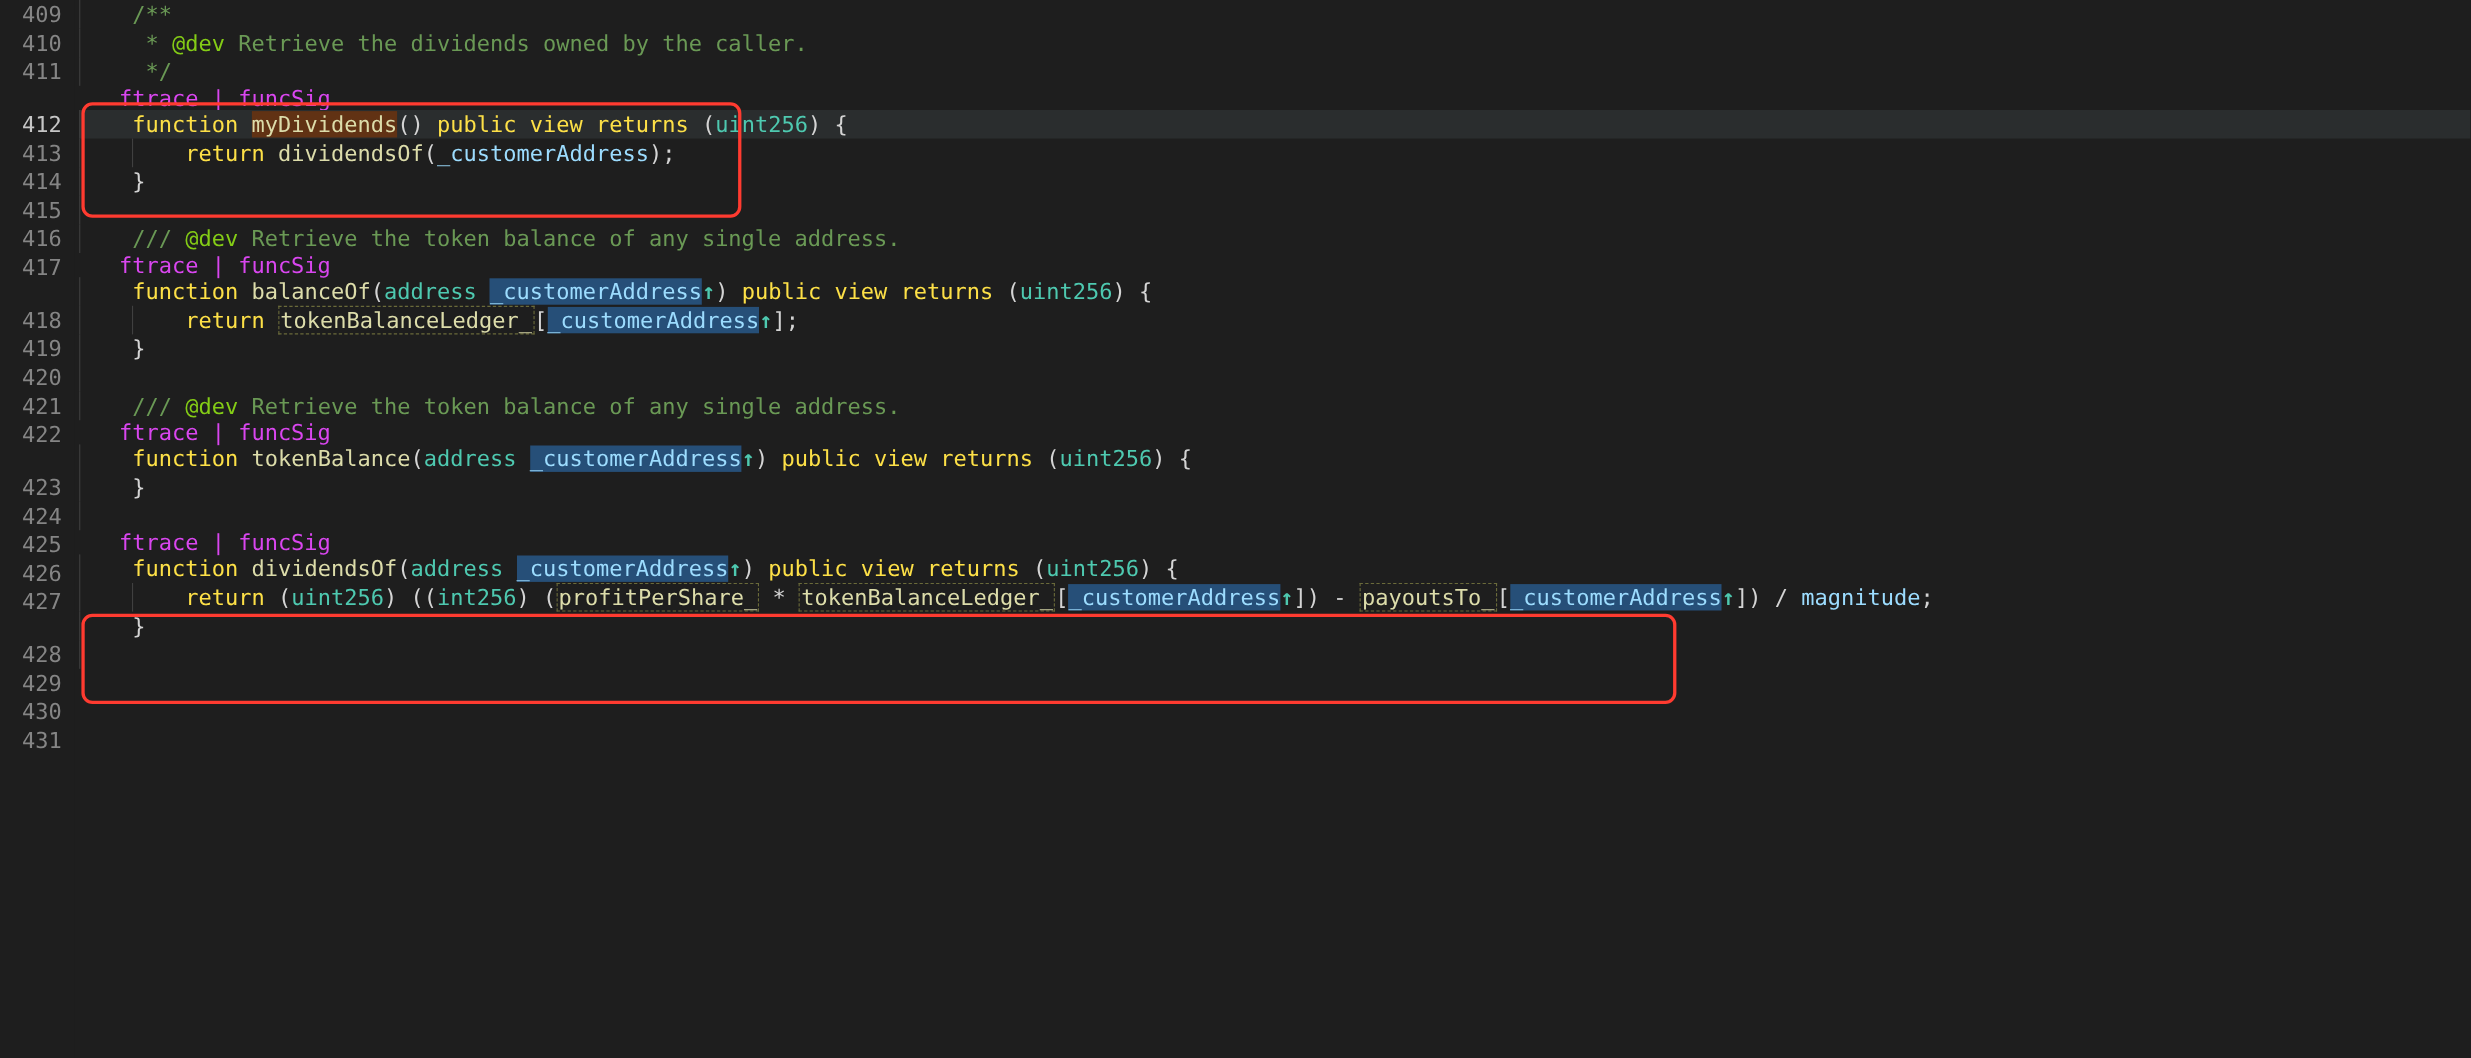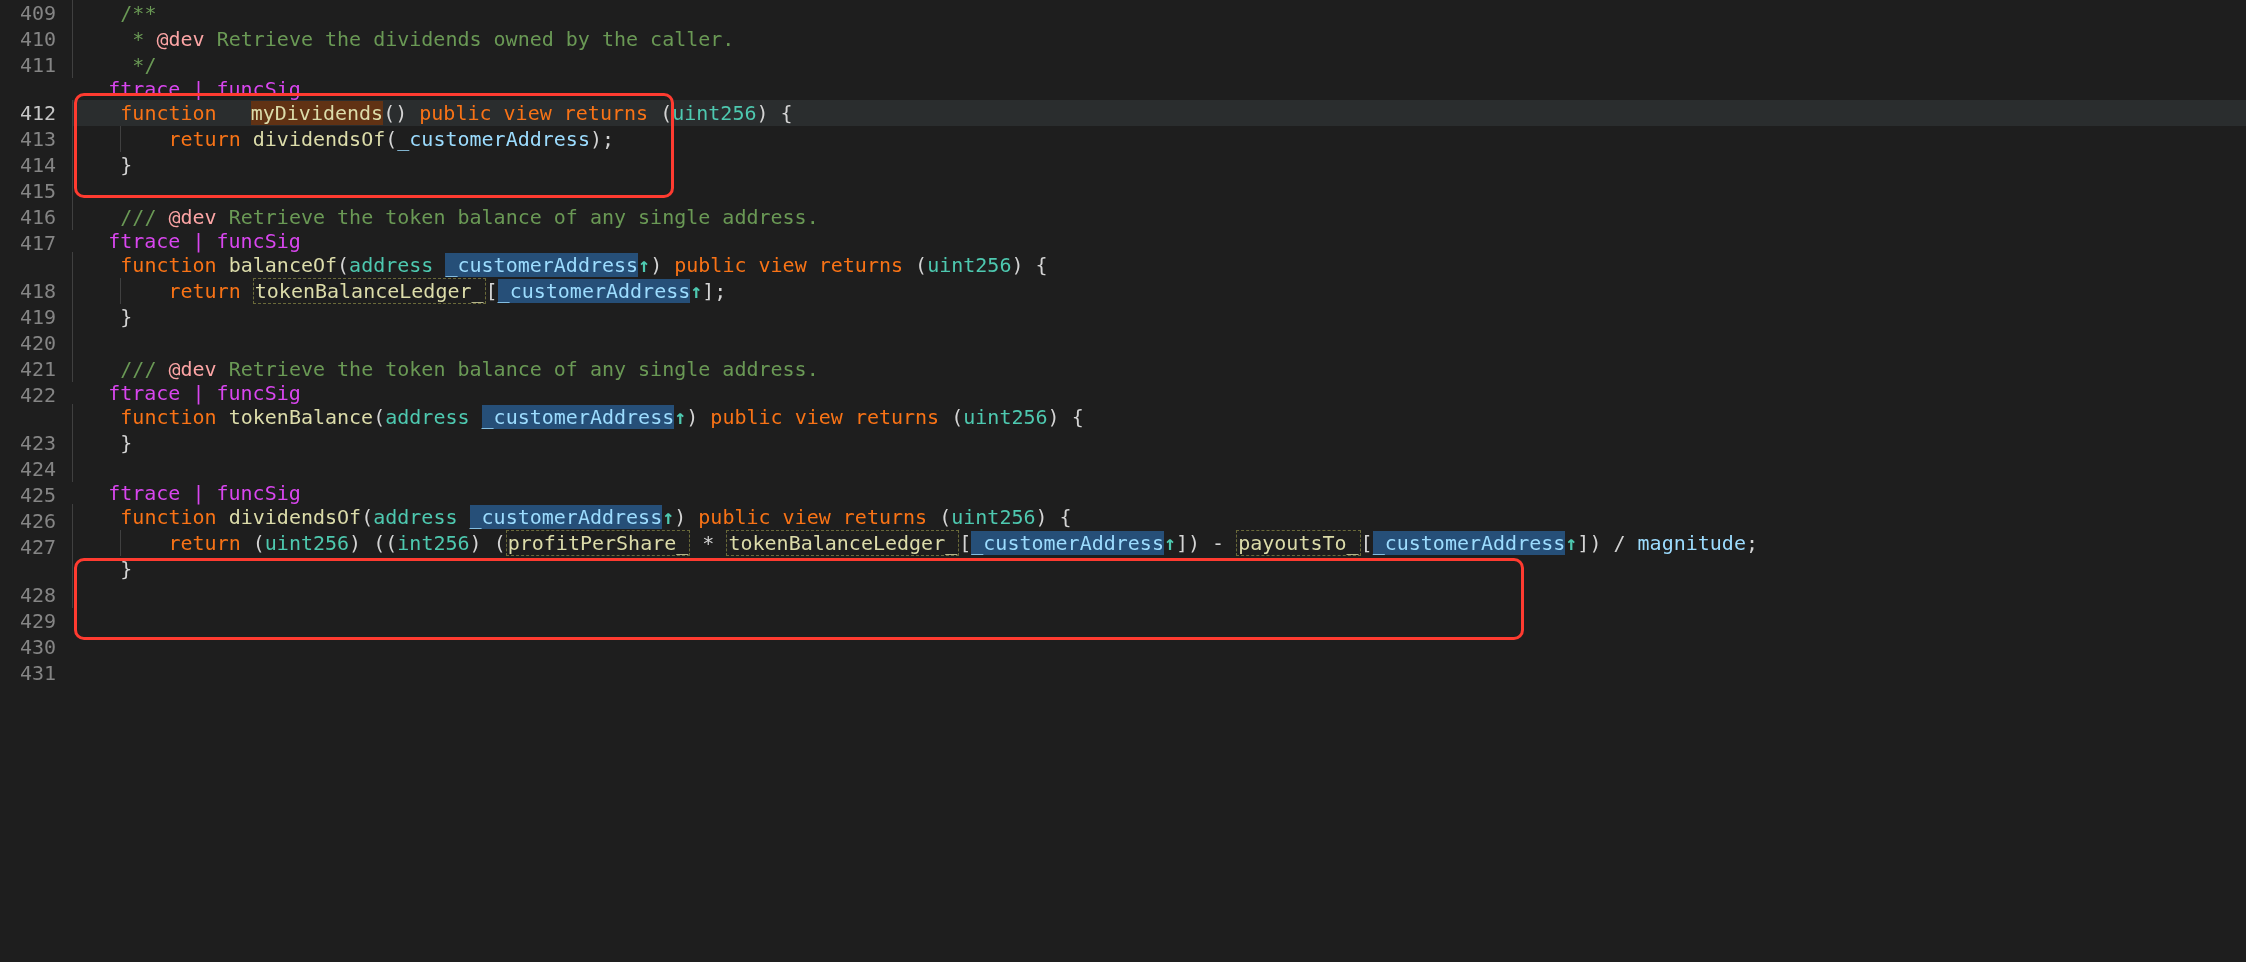--- a/index.html
+++ b/index.html
@@ -56,25 +56,25 @@
     }
     .indent-guide {
       border-left: 1px solid #404040;
       display: inline-block;
       width: 1px;
       height: 26px;
       vertical-align: top;
       margin-right: -1px;
     }
     .c-comment { color: #6a9955; }
-    .c-doctag { color: #fca5a5; text-align: center; }
-    .c-keyword { color: #f97316; }
+    .c-doctag { color: #84cc16; text-align: center; }
+    .c-keyword { color: #fde047; }
     .c-type { color: #4ec9b0; }
     .c-function { color: #dcdcaa; }
-    .c-function-hl { color: #dcdcaa; background: #613214; margin-left: 22px; }
+    .c-function-hl { color: #dcdcaa; background: #613214; }
     .c-variable { color: #9cdcfe; }
     .c-param { color: #9cdcfe; background: #264f78; }
     .c-property { color: #9cdcfe; }
     .c-punct { color: #d4d4d4; }
     .c-paren { color: #d4d4d4; }
     .c-storage-var {
       color: #dcdcaa;
       border: 1px dashed #6a6a3a;
       padding: 0 1px;
     }

